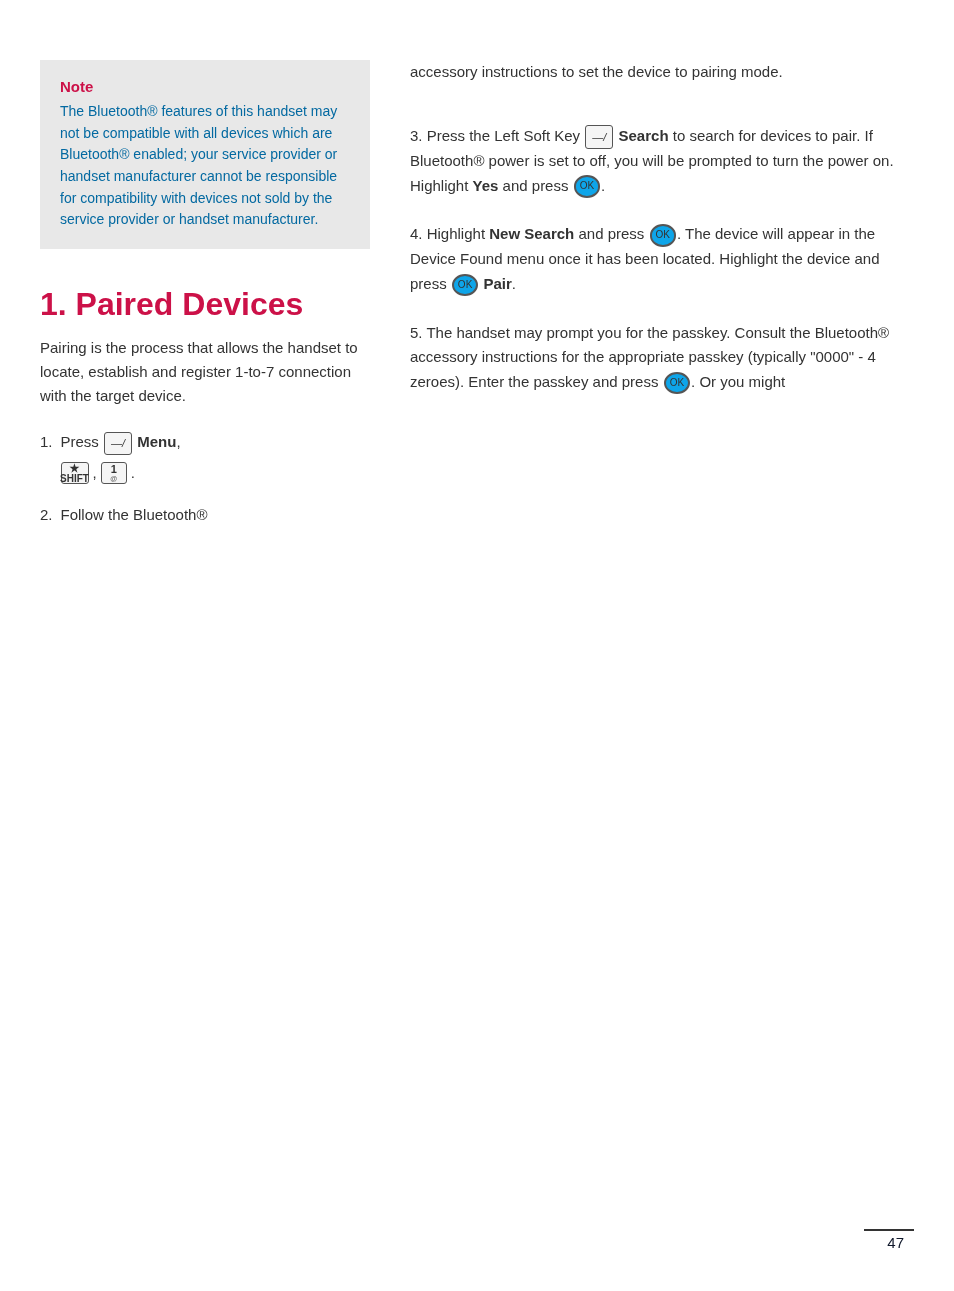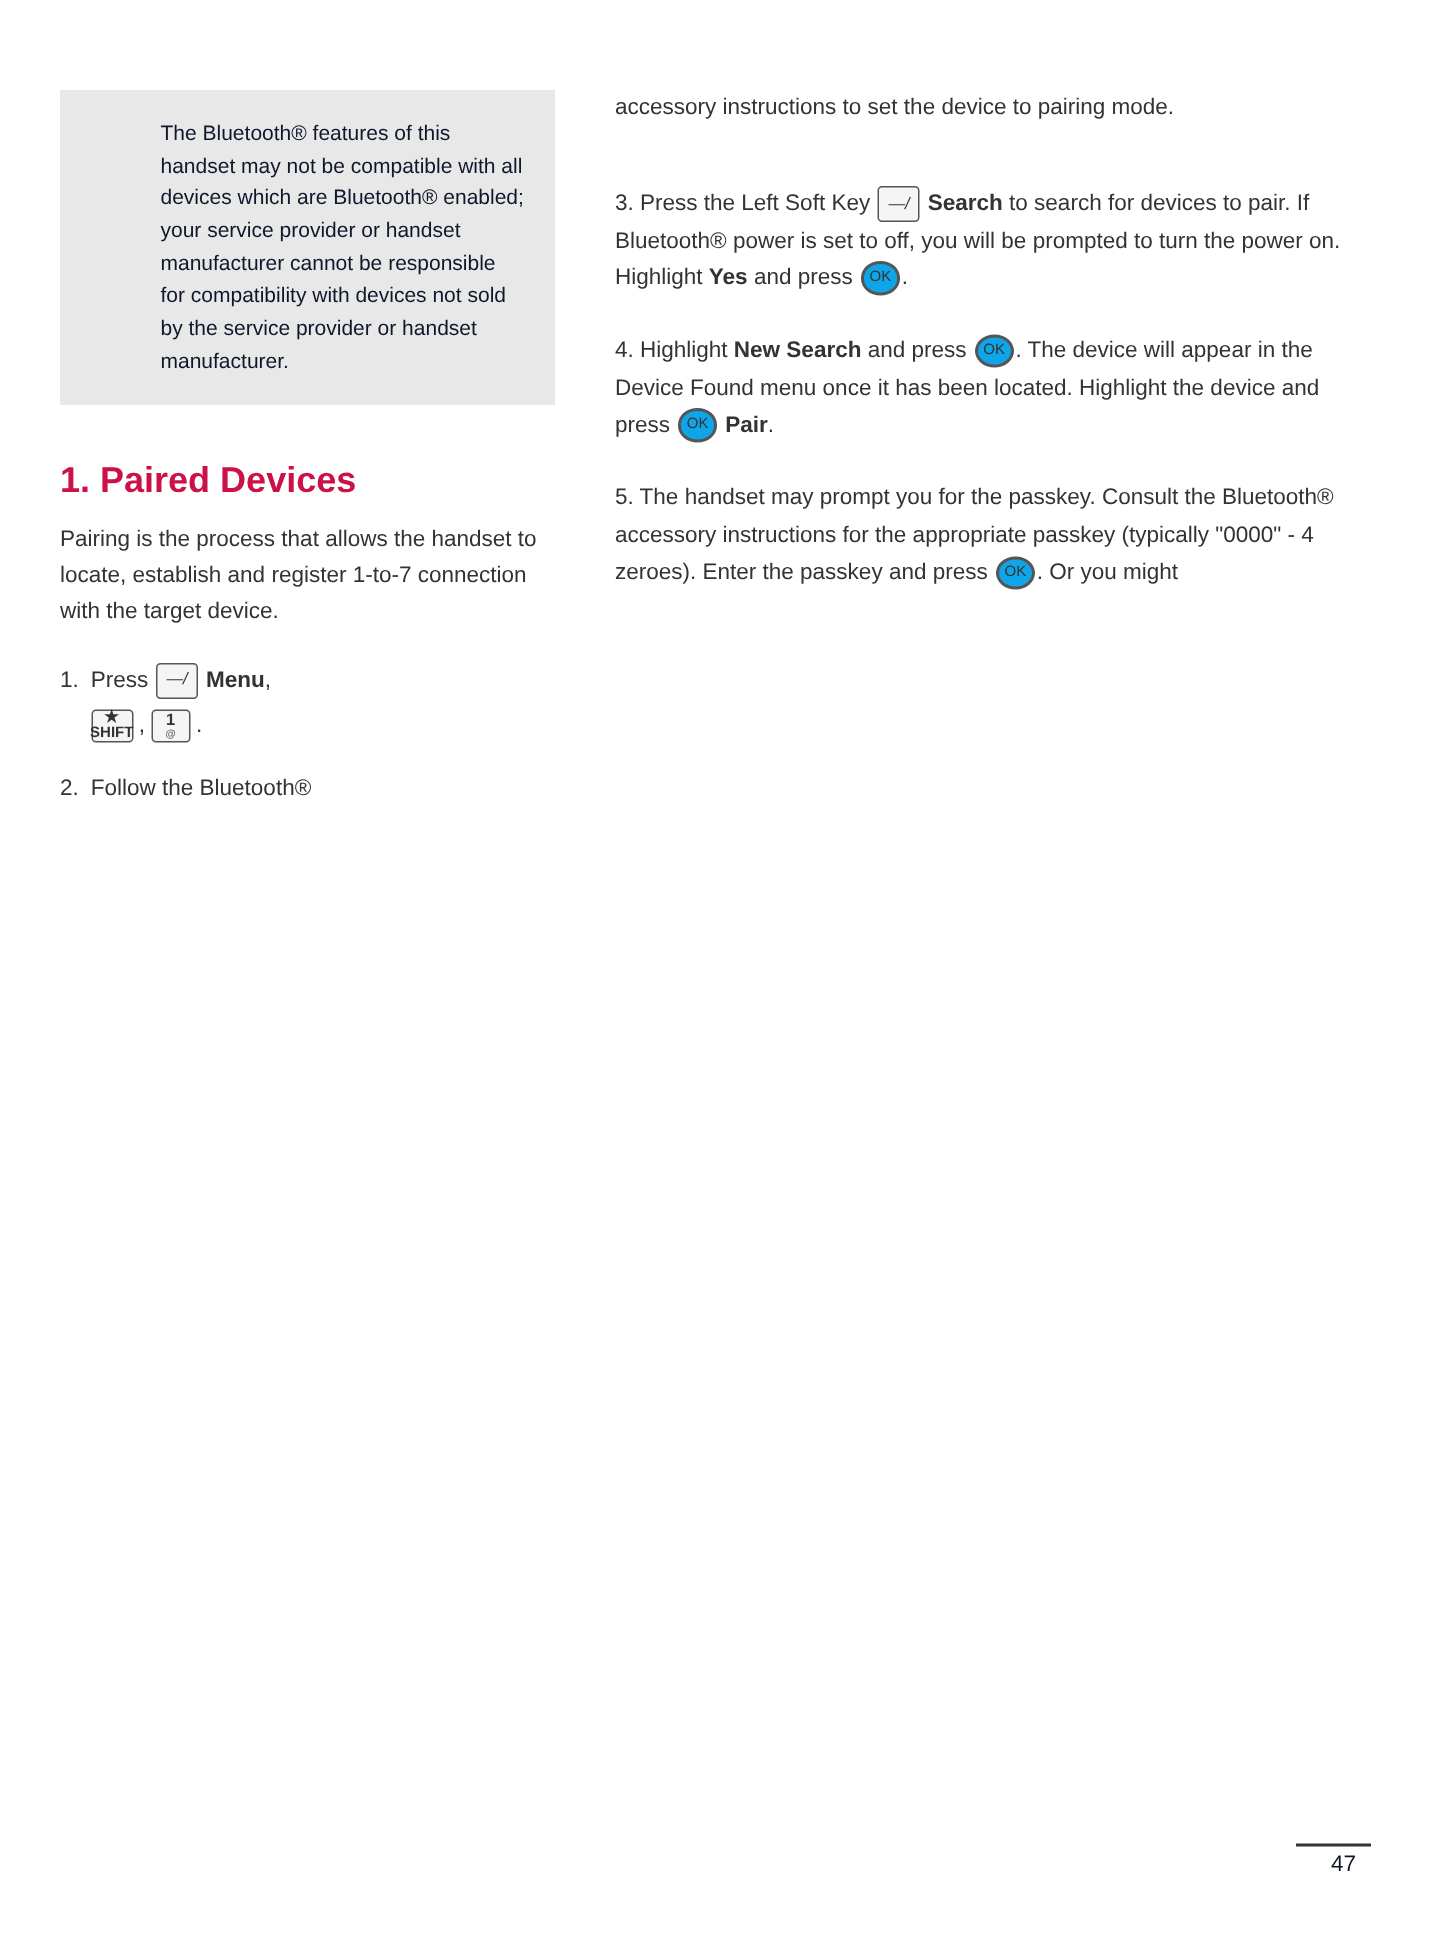--- a/index.html
+++ b/index.html
@@ -34,28 +34,27 @@
       margin-bottom: 38px;
     }
     .note-title {
       color: #cc1148;
       font-weight: bold;
       font-size: 15px;
       margin-bottom: 6px;
     }
     .note-text {
       font-size: 14px;
-      color: #0f172a;
+      color: #0369a1;
       line-height: 1.55;
-      margin-left: 47px;
     }
     
     .section-heading {
       color: #cc1148;
-      font-size: 24px;
+      font-size: 32px;
       font-weight: bold;
       margin-bottom: 14px;
       line-height: 1.1;
     }
     .section-intro {
       font-size: 15px;
       color: #333;
       line-height: 1.6;
       margin-bottom: 22px;
     }
@@ -183,20 +182,21 @@
     }
   </style>
 </head>
 <body>
 
 <div class="page-container">
 
   <div class="left-column">
 
     <div class="note-box">
+      <div class="note-title">Note</div>
       <div class="note-text">The Bluetooth® features of this handset may not be compatible with all devices which are Bluetooth® enabled; your service provider or handset manufacturer cannot be responsible for compatibility with devices not sold by the service provider or handset manufacturer.</div>
     </div>
 
     <div class="section-heading">
       <span>1</span>. <span>Paired Devices</span>
     </div>
 
     <div class="section-intro">Pairing is the process that allows the handset to locate, establish and register 1-to-7 connection with the target device.</div>
 
 

